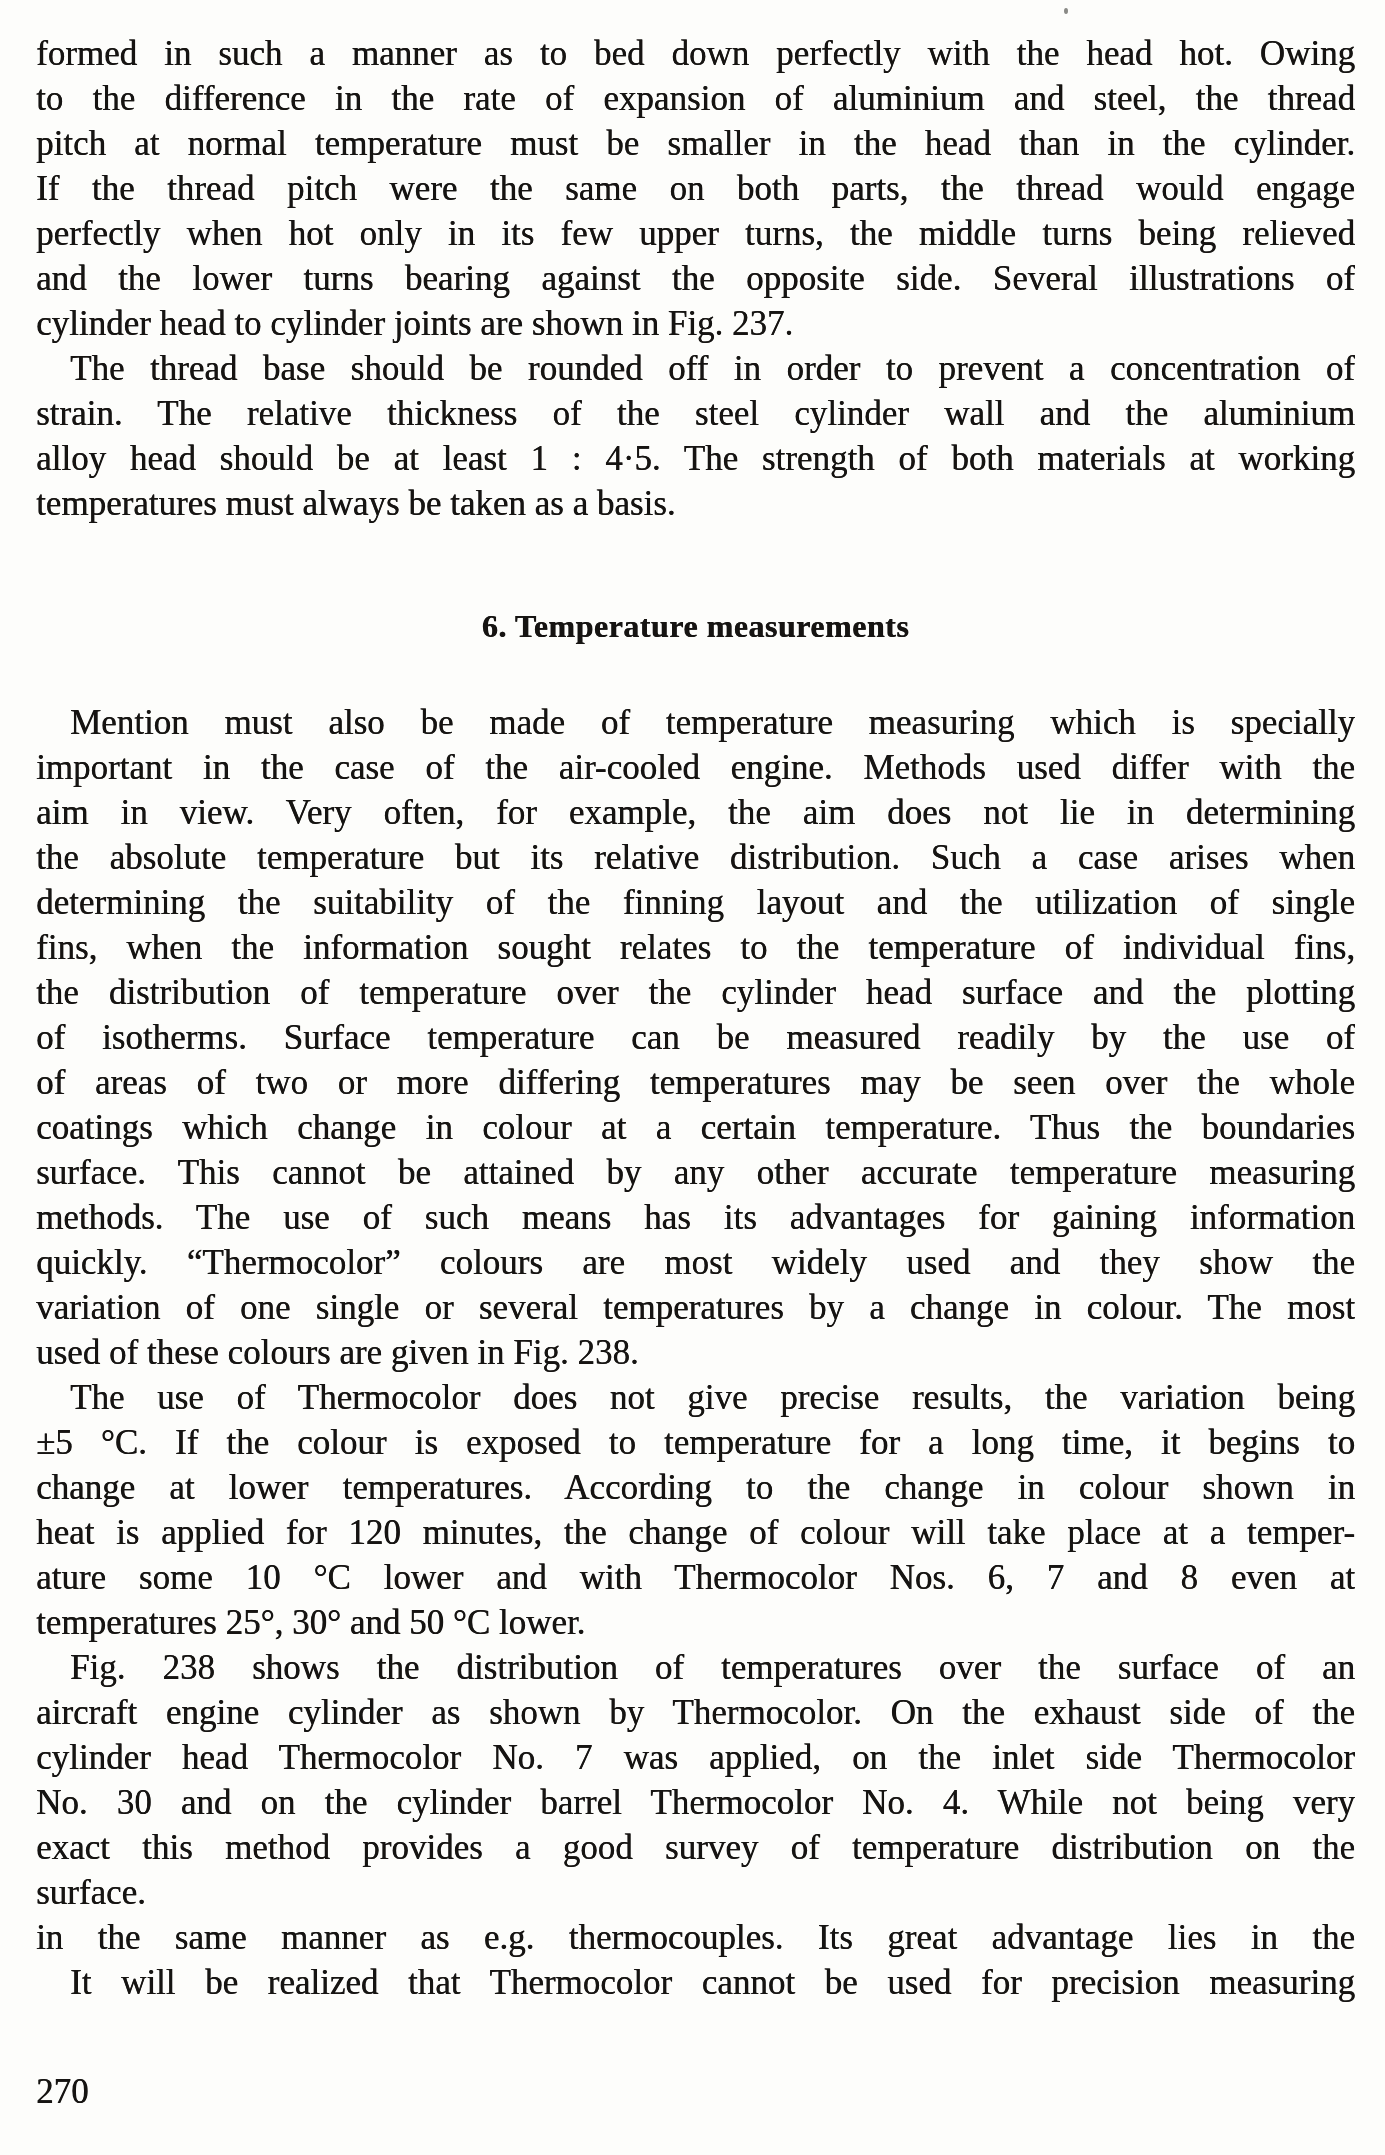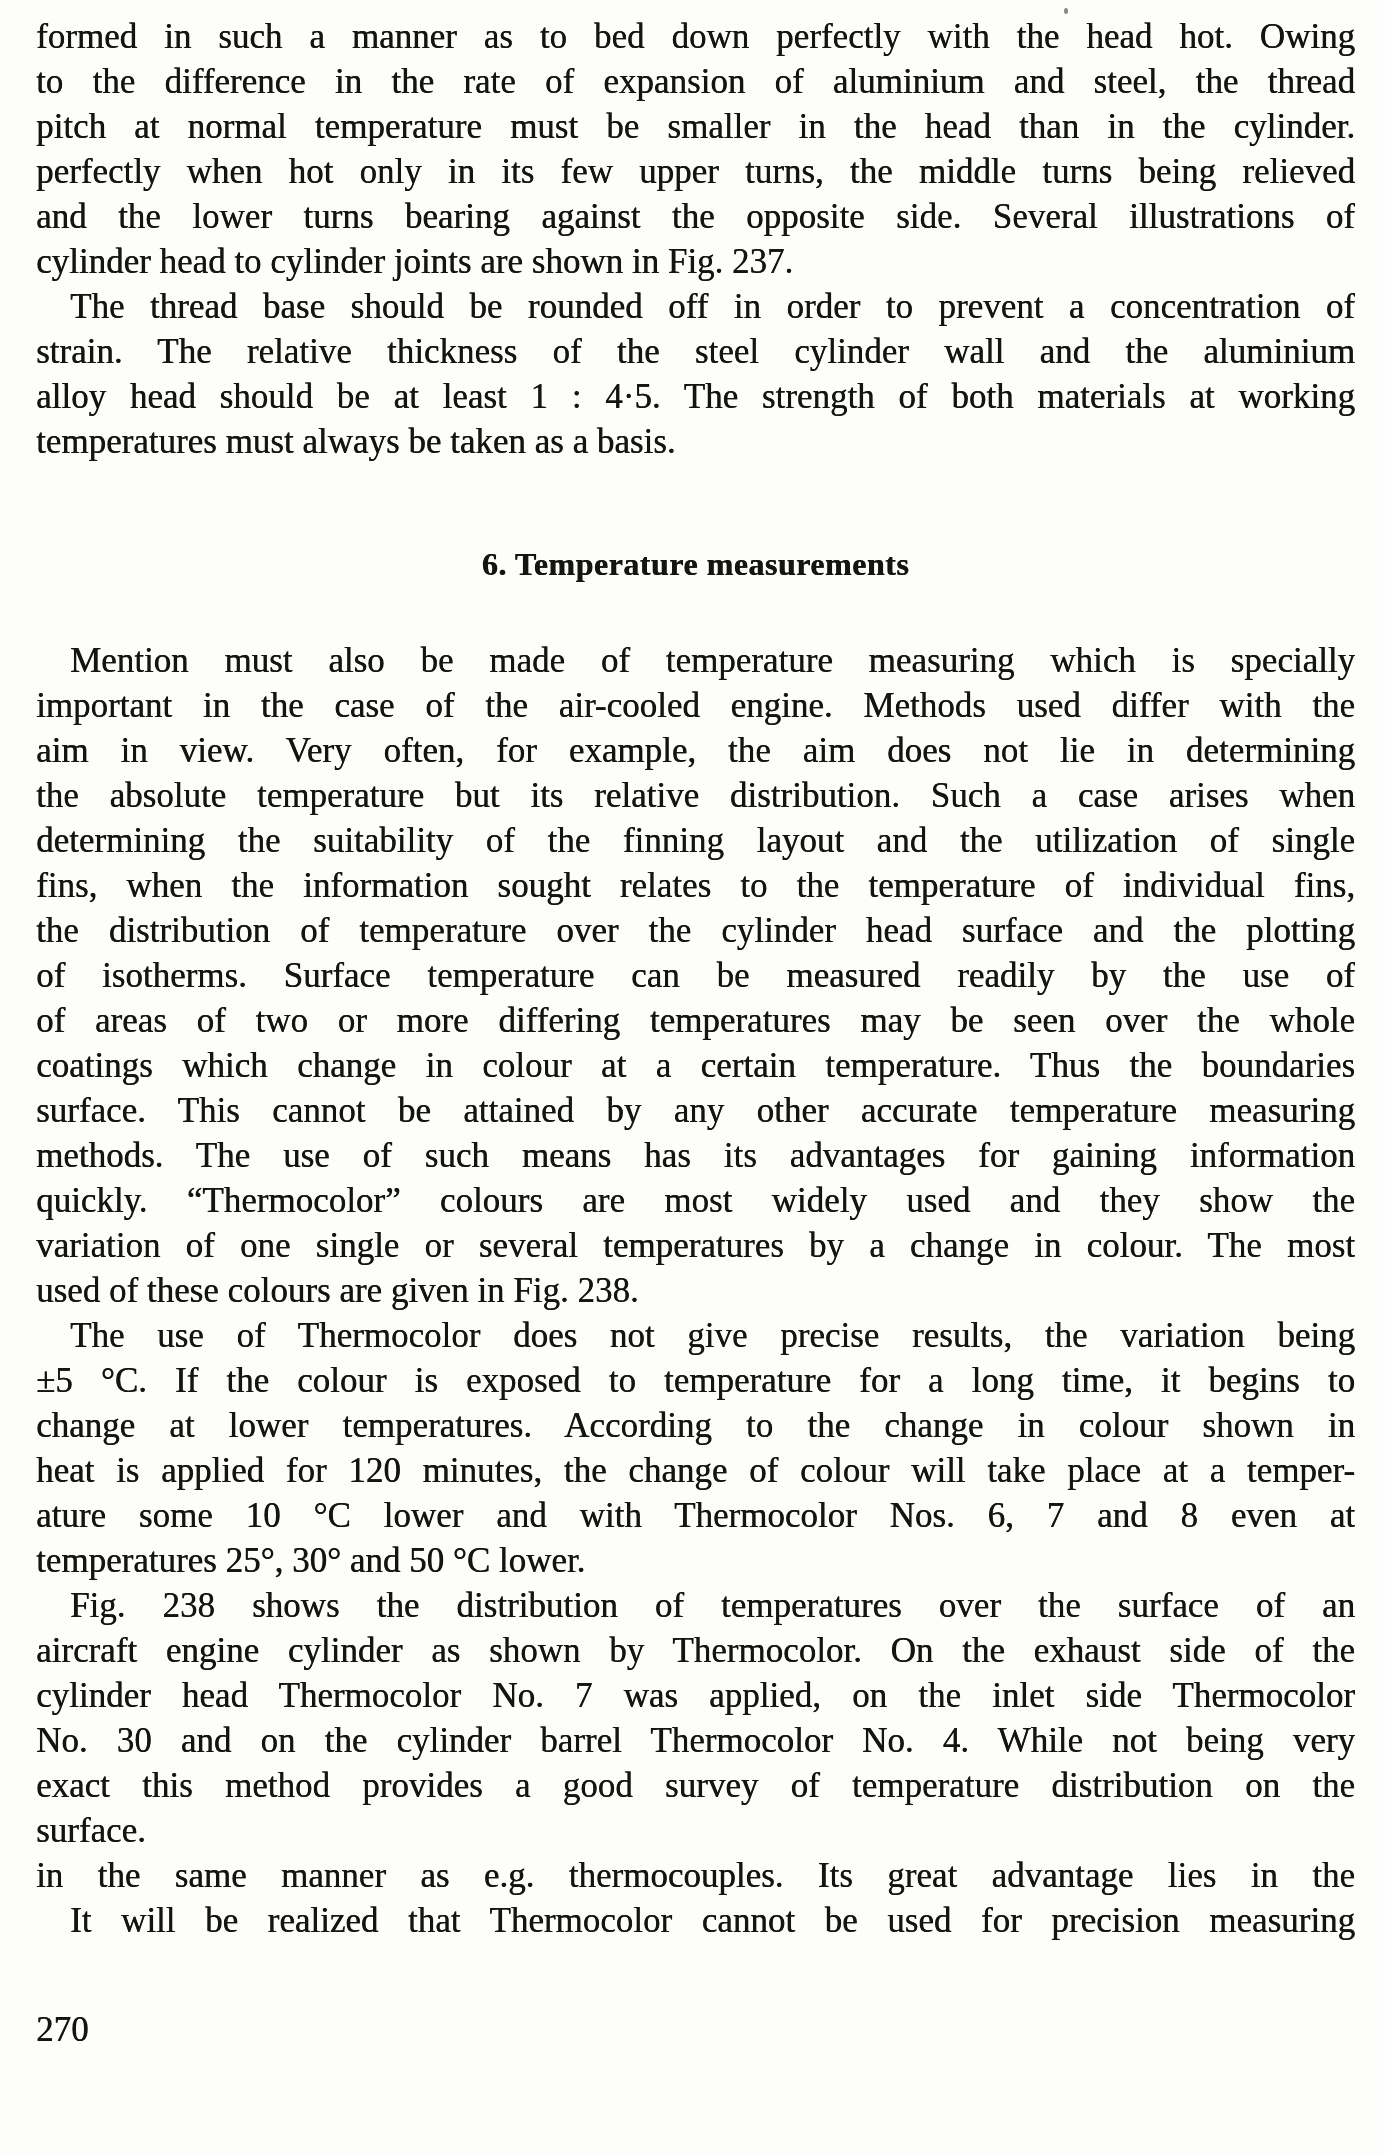--- a/index.html
+++ b/index.html
@@ -12,21 +12,21 @@
     height: 2155px;
     overflow: hidden;
     font-family: "Liberation Serif", "DejaVu Serif", serif;
     color: #161412;
     position: relative;
   }
   .page {
     box-sizing: border-box;
     width: 1385px;
     height: 2155px;
-    padding: 14px 30px 0 36px;
+    padding: 31px 30px 0 36px;
     background: #fdfdfb;
   }
   .text-content {
     font-size: 35px;
     line-height: 45px;
     text-shadow: 0.4px 0 0 currentColor; 
   }
   .paragraph {
     margin: 0;
   }
@@ -72,20 +72,21 @@
 </head>
 <body>
 
 <div class="page">
   <div class="scan-speck"></div>
   <main class="text-content">
       <div class="paragraph">
         <div class="line">formed in such a manner as to bed down perfectly with the head hot. Owing</div>
         <div class="line">to the difference in the rate of expansion of aluminium and steel, the thread</div>
         <div class="line">pitch at normal temperature must be smaller in the head than in the cylinder.</div>
+        <div class="line">If the thread pitch were the same on both parts, the thread would engage</div>
         <div class="line">perfectly when hot only in its few upper turns, the middle turns being relieved</div>
         <div class="line">and the lower turns bearing against the opposite side. Several illustrations of</div>
         <div class="line last">cylinder head to cylinder joints are shown in Fig. 237.</div>
       </div>
       <div class="paragraph">
         <div class="line indent">The thread base should be rounded off in order to prevent a concentration of</div>
         <div class="line">strain. The relative thickness of the steel cylinder wall and the aluminium</div>
         <div class="line">alloy head should be at least 1 : 4·5. The strength of both materials at working</div>
         <div class="line last">temperatures must always be taken as a basis.</div>
       </div>

